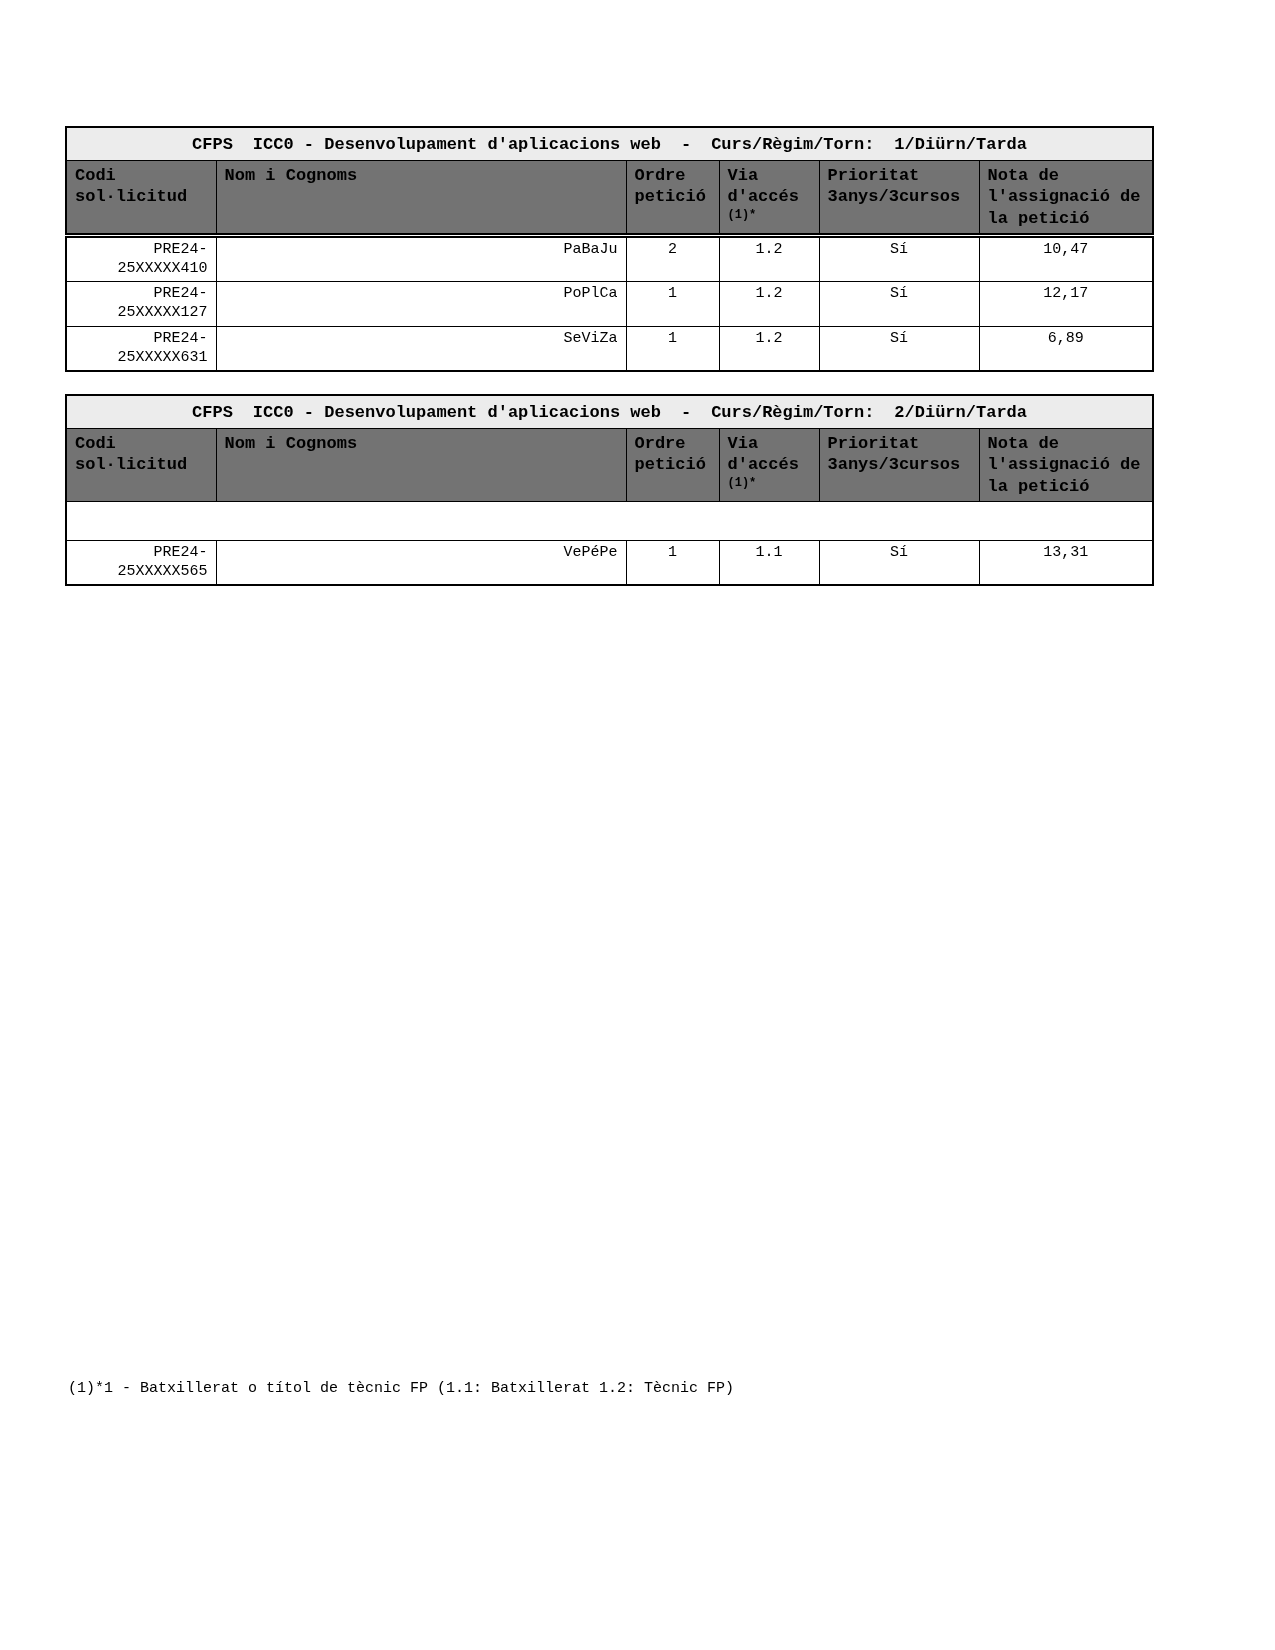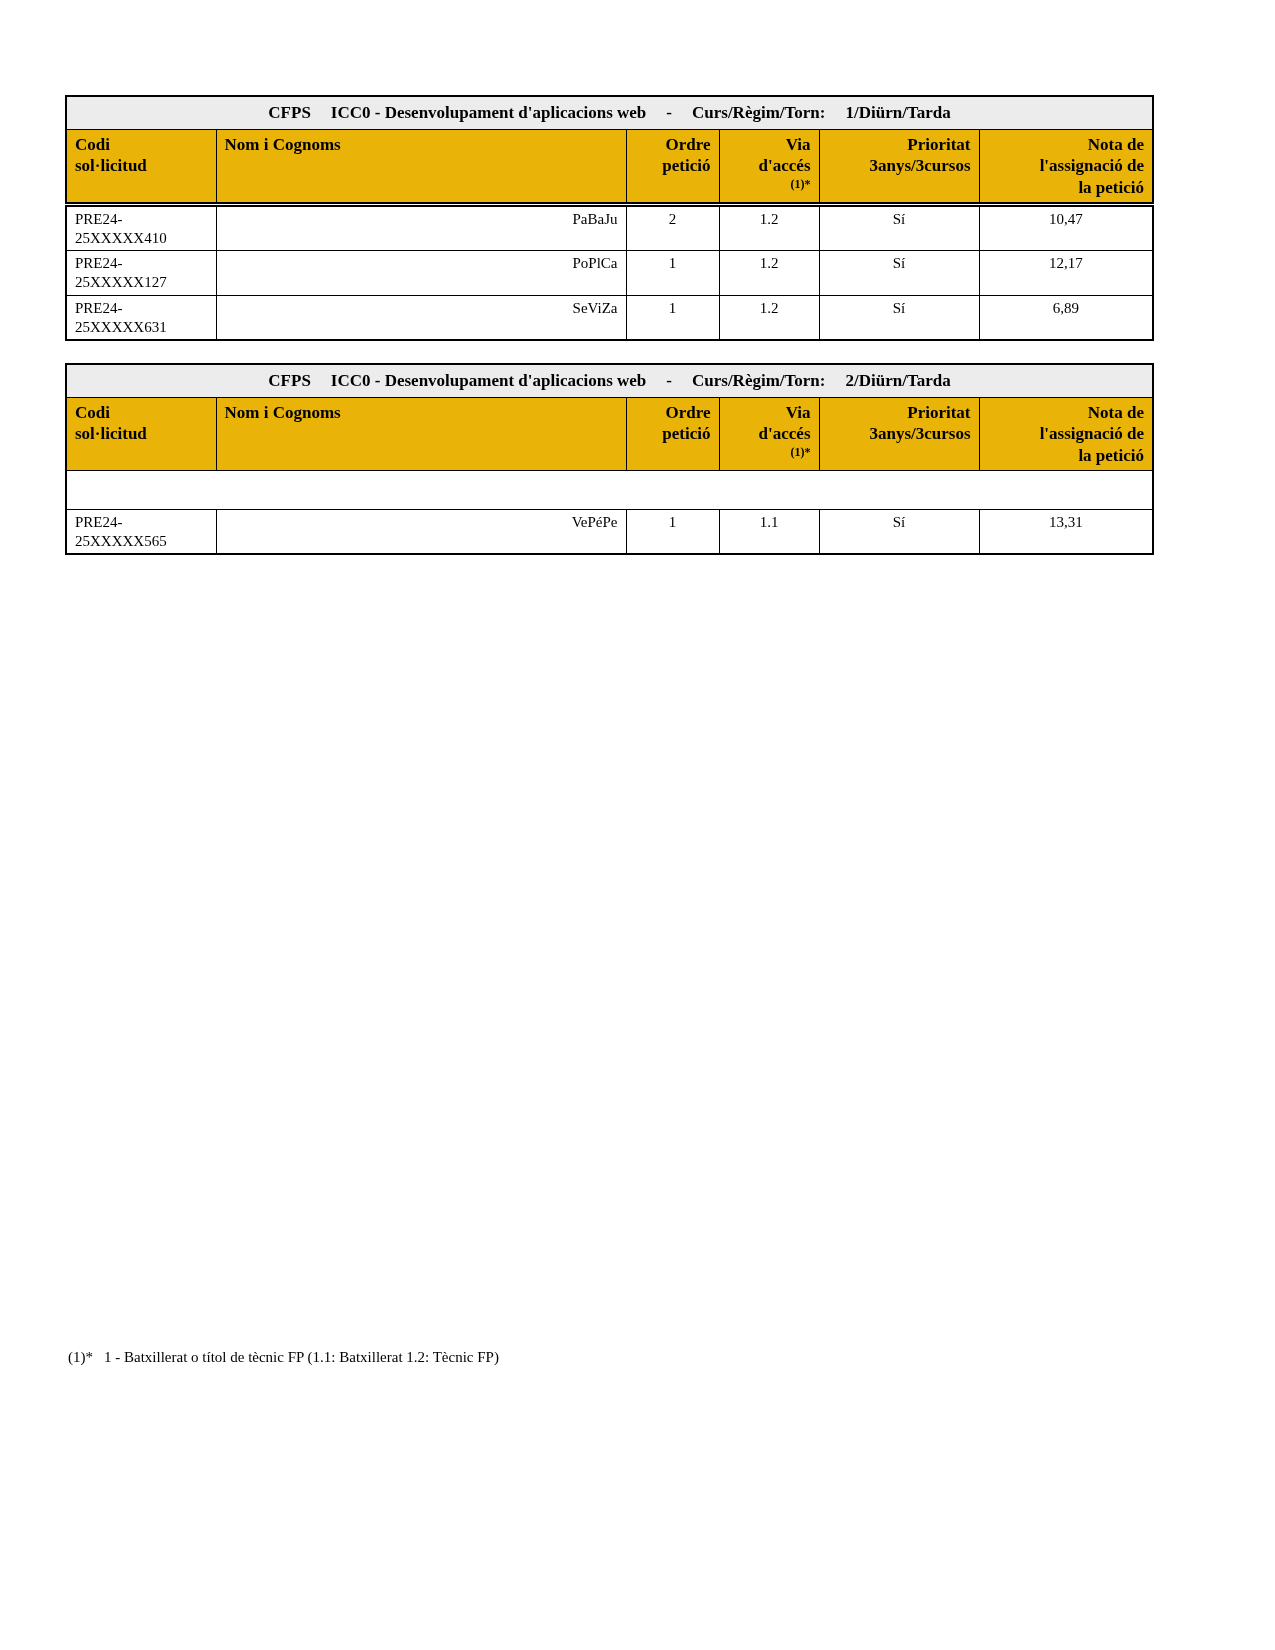--- a/index.html
+++ b/index.html
@@ -1,22 +1,23 @@
 <!DOCTYPE html>
 <html><head>
 <meta charset="utf-8">
 <style>
   html, body { margin:0; padding:0; background:#ffffff; }
   .page {
     position:relative;
     width:1275px;
     height:1450px;
     background:#ffffff;
-    font-family:Liberation Serif, serif;
+    font-family:Liberation Mono, monospace;
     color:#000;
+    margin-top:31px;
   }
   table.roster {
     position:absolute;
     left:65px;
     border-collapse:collapse;
     table-layout:fixed;
     width:1087px;
     border:2px solid #000;
   }
   #table1 { top:95px; }
@@ -28,50 +29,50 @@
     font-weight:bold;
     font-size:17px;
     text-align:center;
     height:28px;
     border-bottom:2px solid #000;
     padding:2px 4px;
   }
   .title-cell span { margin:0 10px; white-space:nowrap; }
 
   .head-row th {
-    background:#eab308;
+    background:#737373;
     font-size:17px;
     font-weight:bold;
     vertical-align:top;
     text-align:left;
     padding:4px 8px;
     height:62px;
     line-height:1.25;
   }
-  .head-row th.center { text-align:right; }
+  .head-row th.center { text-align:left; }
   #table1 .head-row th { border-bottom:5px double #000; }
   #table2 .head-row th { border-bottom:1px solid #000; }
   .spacer td {
     border:0;
     border-bottom:1px solid #000;
     height:9px;
     padding:0;
     background:#fff;
   }
   .via-note { font-size:12px; font-weight:bold; }
 
   tbody.data td {
     font-size:15px;
     vertical-align:top;
     padding:3px 8px;
     height:32px;
     line-height:1.25;
     background:#fff;
   }
-  td.codi-cell { text-align:left; padding-left:2px; padding-right:2px; }
+  td.codi-cell { text-align:right; padding-left:2px; padding-right:2px; }
   td.nom-cell  { text-align:right; }
   td.num-cell  { text-align:center; }
 
   .footnotes {
     position:absolute;
     left:68px;
     top:1348px;
     font-size:15px;
     line-height:19px;
   }

